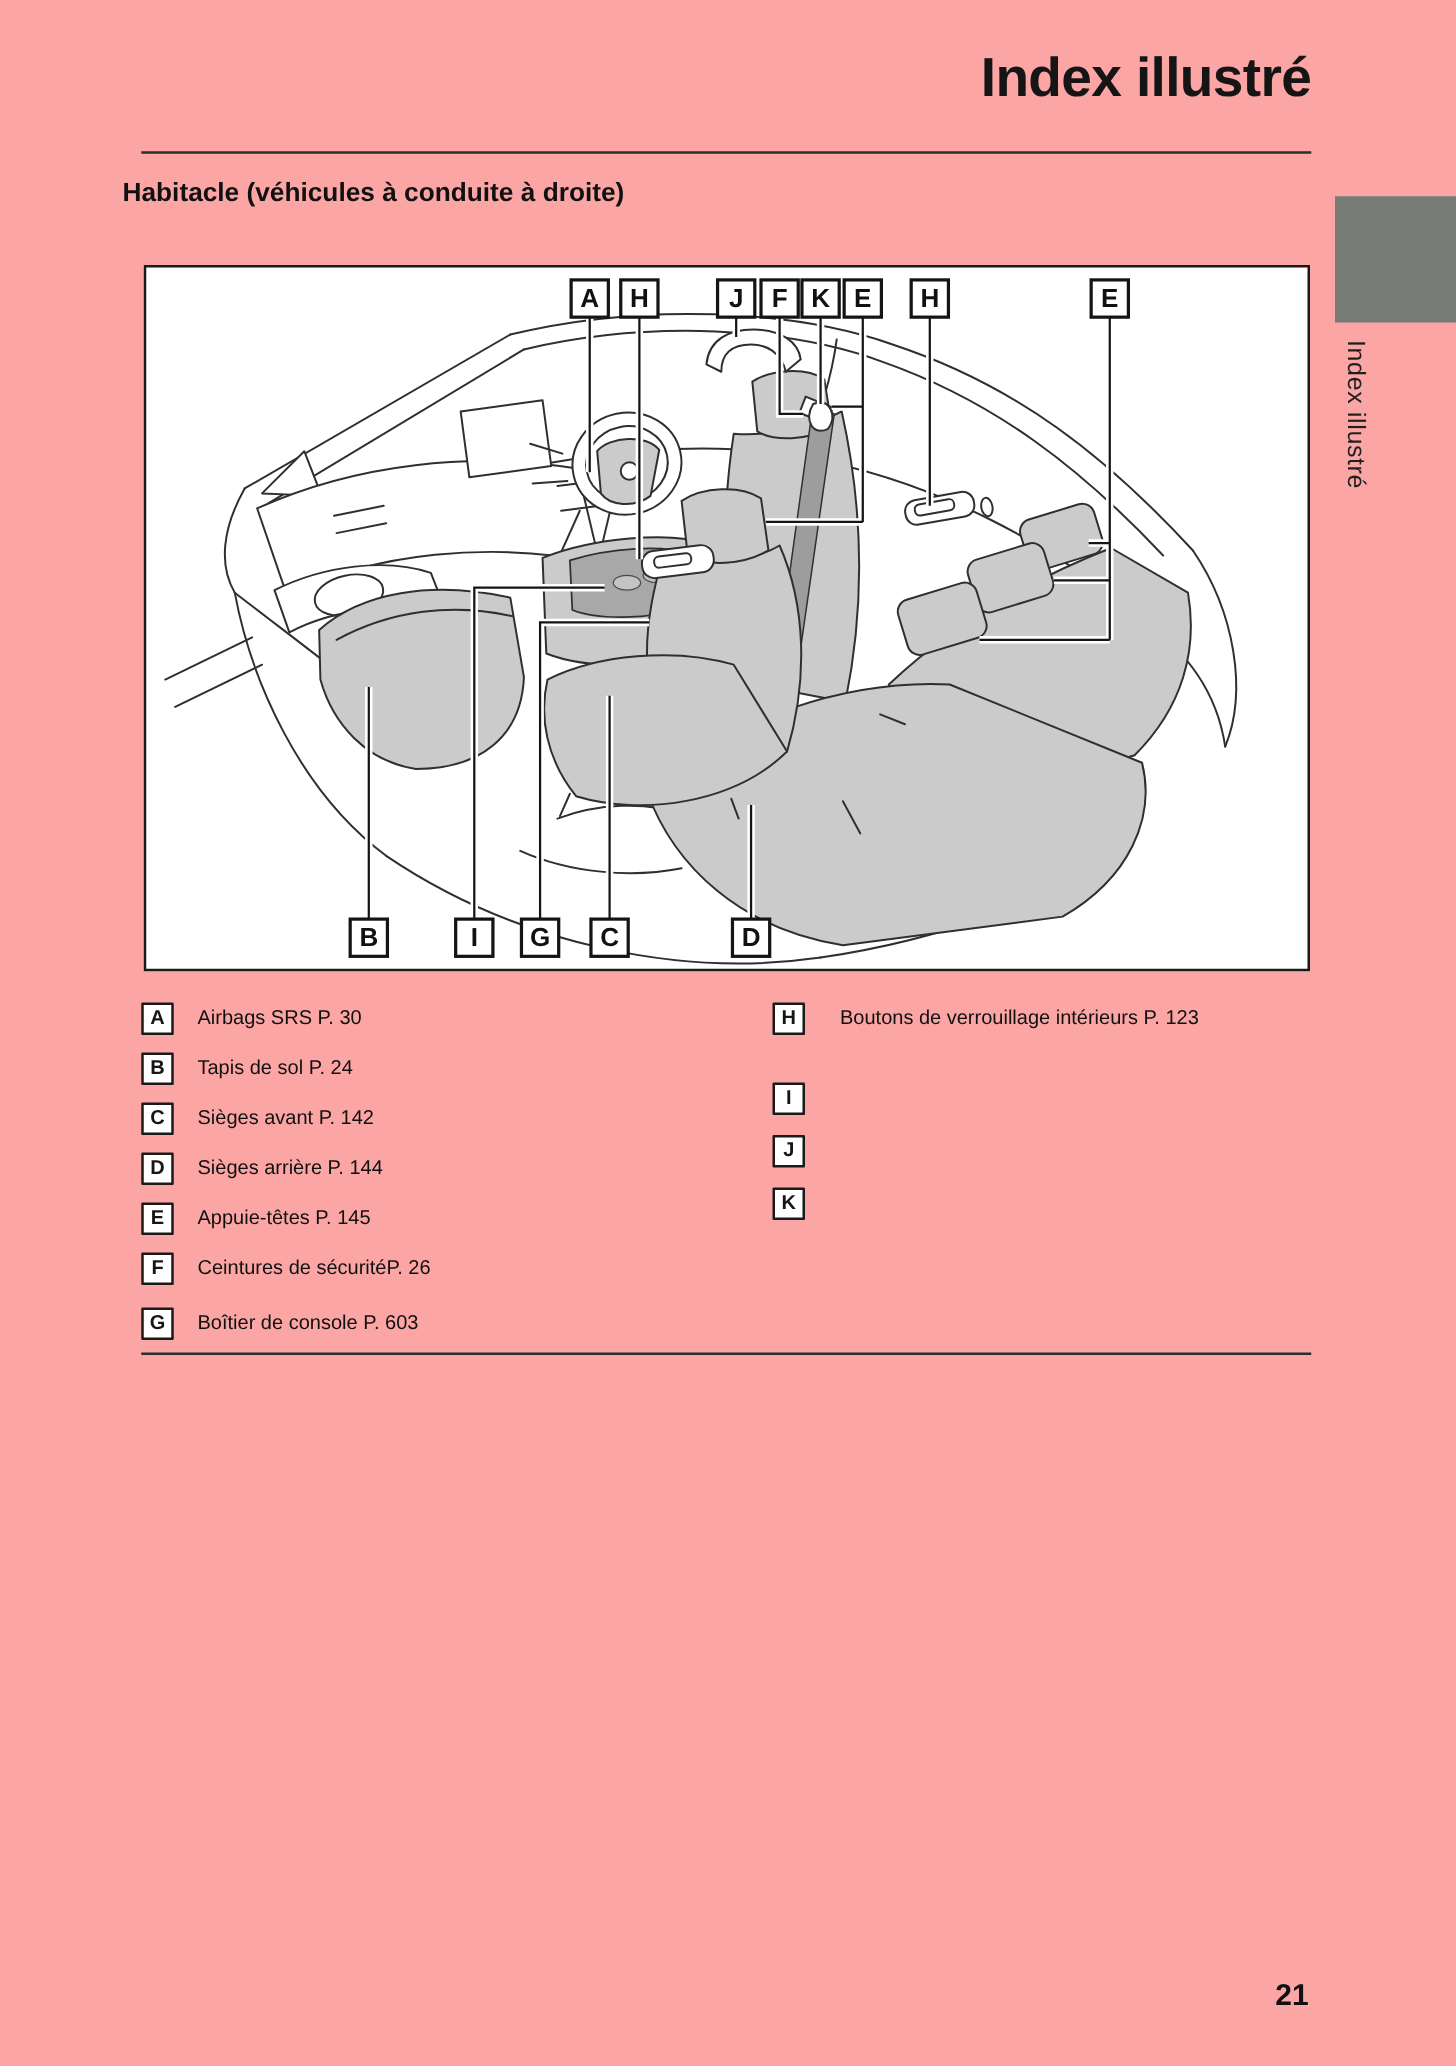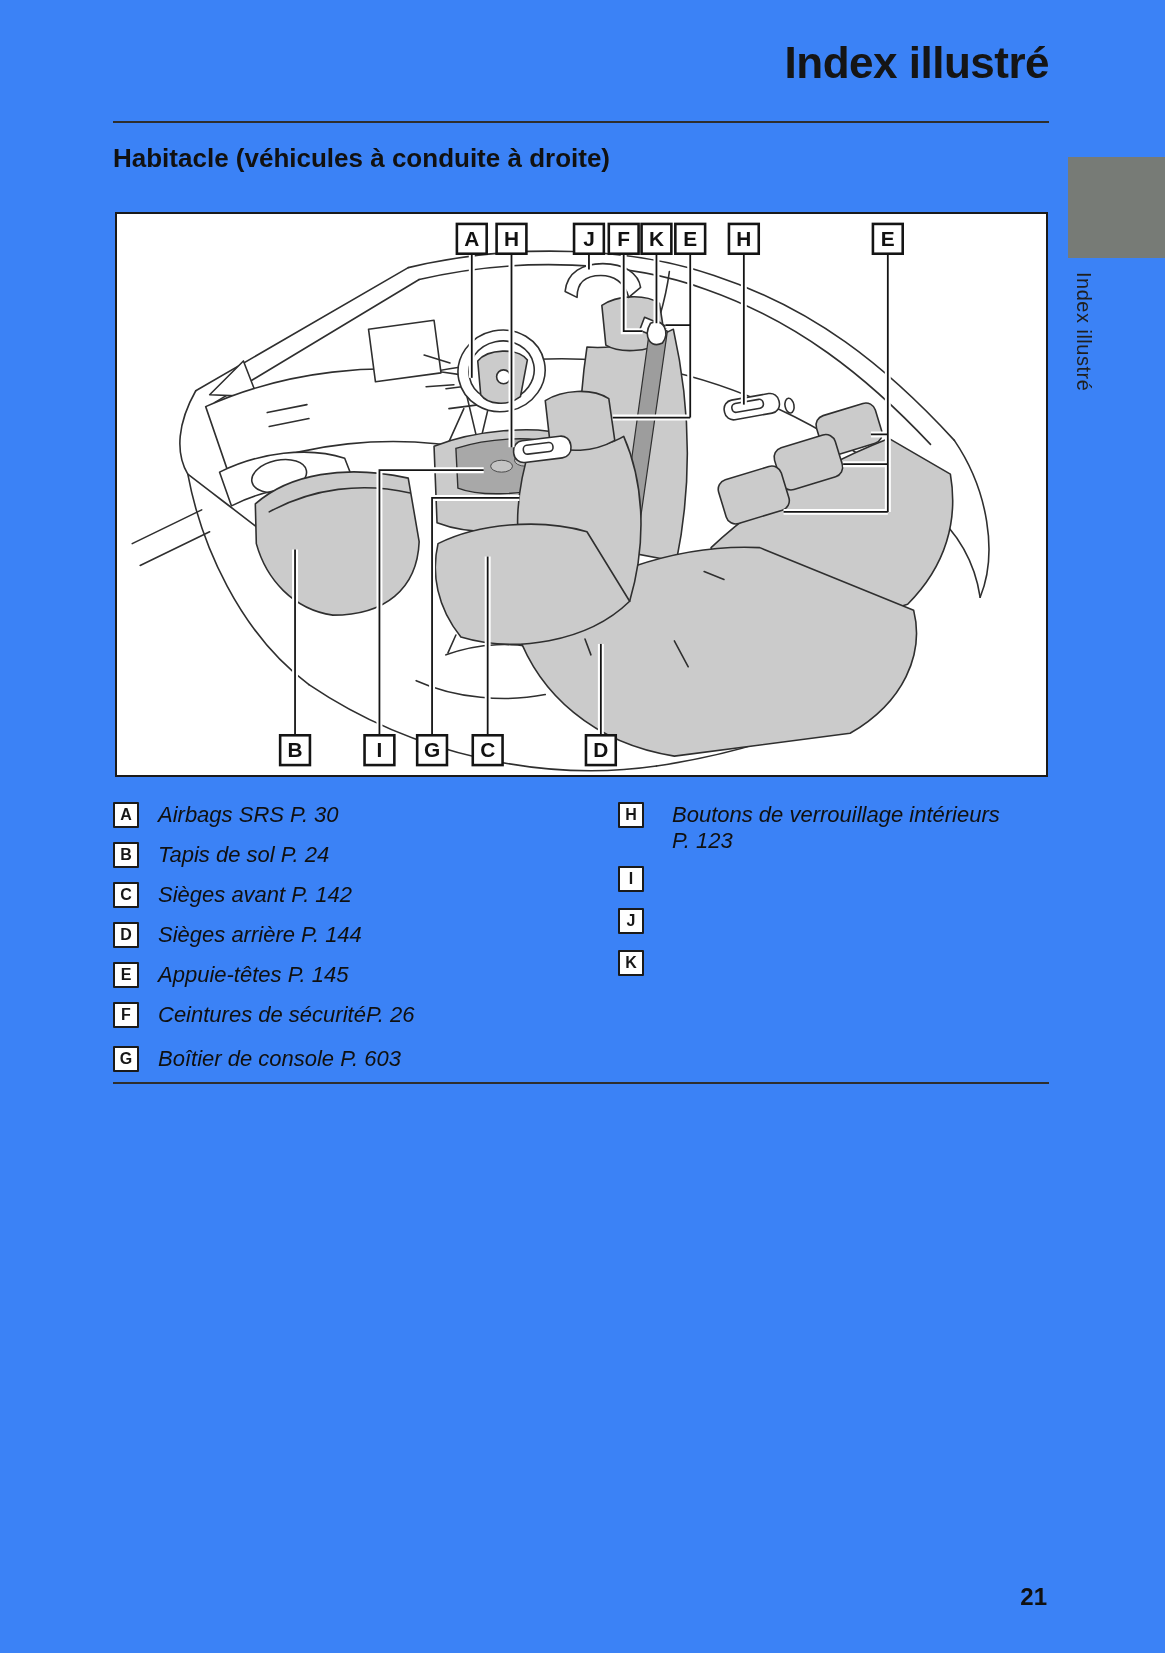--- a/index.html
+++ b/index.html
@@ -1,22 +1,22 @@
 <!DOCTYPE html>
 <html><head>
 <meta charset="utf-8">
 <style>
   html,body{margin:0;padding:0;background:#ffffff;}
   body{font-family:"Liberation Sans", sans-serif;color:#161616;}
-  .page{position:relative;width:1165px;height:1653px;background:#3b82f6;overflow:hidden;}
+  .page{position:relative;width:1165px;height:1653px;background:#fca5a5;overflow:hidden;}
 
   .doc-title{position:absolute;top:38px;right:116px;font-size:44px;font-weight:bold;
              letter-spacing:-0.5px;color:#151515;}
   .title-rule{position:absolute;left:113px;top:121px;width:936px;height:2px;background:#2e2e2e;}
-  .section-heading{position:absolute;left:113px;top:143px;font-size:26px;font-weight:bold;color:#111;}
+  .section-heading{position:absolute;left:98px;top:143px;font-size:21px;font-weight:bold;color:#111;}
 
   .gray-tab{position:absolute;left:1068px;top:157px;width:97px;height:101px;background:#777b76;}
   .vertical-label{position:absolute;left:1072px;top:272px;height:175px;
                   writing-mode:vertical-rl;font-size:20px;letter-spacing:0.5px;color:#1f1f1f;}
 
   .diagram-frame{position:absolute;left:115px;top:212px;width:933px;height:565px;
                  box-sizing:border-box;border:2px solid #1a1a1a;background:#fff;}
   .diagram-frame svg{display:block;width:100%;height:100%;}
 
   .art{stroke:#2f2f2f;stroke-width:1.6;fill:none;stroke-linecap:round;stroke-linejoin:round;}
@@ -30,21 +30,21 @@
   .cletter{font:bold 21px "Liberation Sans", sans-serif;fill:#111;text-anchor:middle;}
 
   .legend-row{position:absolute;display:flex;align-items:flex-start;}
   .legend-row.col-left{left:113px;}
   .legend-row.col-right{left:618px;}
   .key-box{flex:0 0 auto;width:22px;height:22px;border:2px solid #1a1a1a;border-radius:1px;
            display:inline-flex;align-items:center;justify-content:center;
            font-size:16px;font-weight:bold;line-height:1;background:#fff;}
   .col-left .legend-label{margin-left:19px;}
   .col-right .legend-label{margin-left:28px;width:335px;}
-  .legend-label{font-size:22px;line-height:26px;color:#101010;font-style:italic;}
+  .legend-label{font-size:16px;line-height:26px;color:#101010;}
 
   .bottom-rule{position:absolute;left:113px;top:1082px;width:936px;height:2px;background:#2e2e2e;}
   .page-number{position:absolute;top:1583px;right:118px;font-size:24px;font-weight:bold;color:#111;}
 </style>
 </head>
 <body>
 
 <div class="page">
 
   <div class="doc-title">Index illustré</div>

